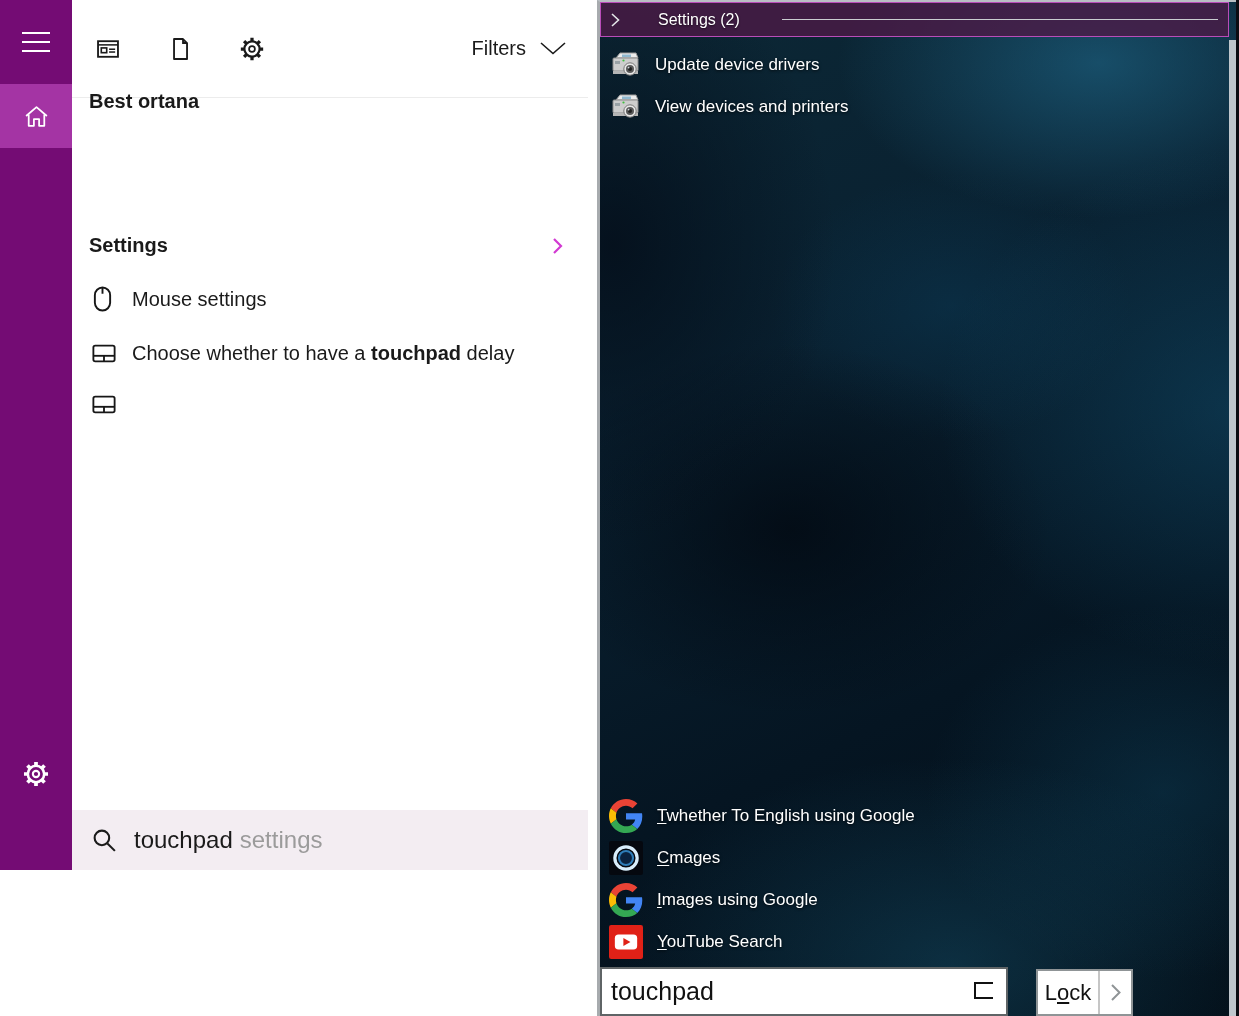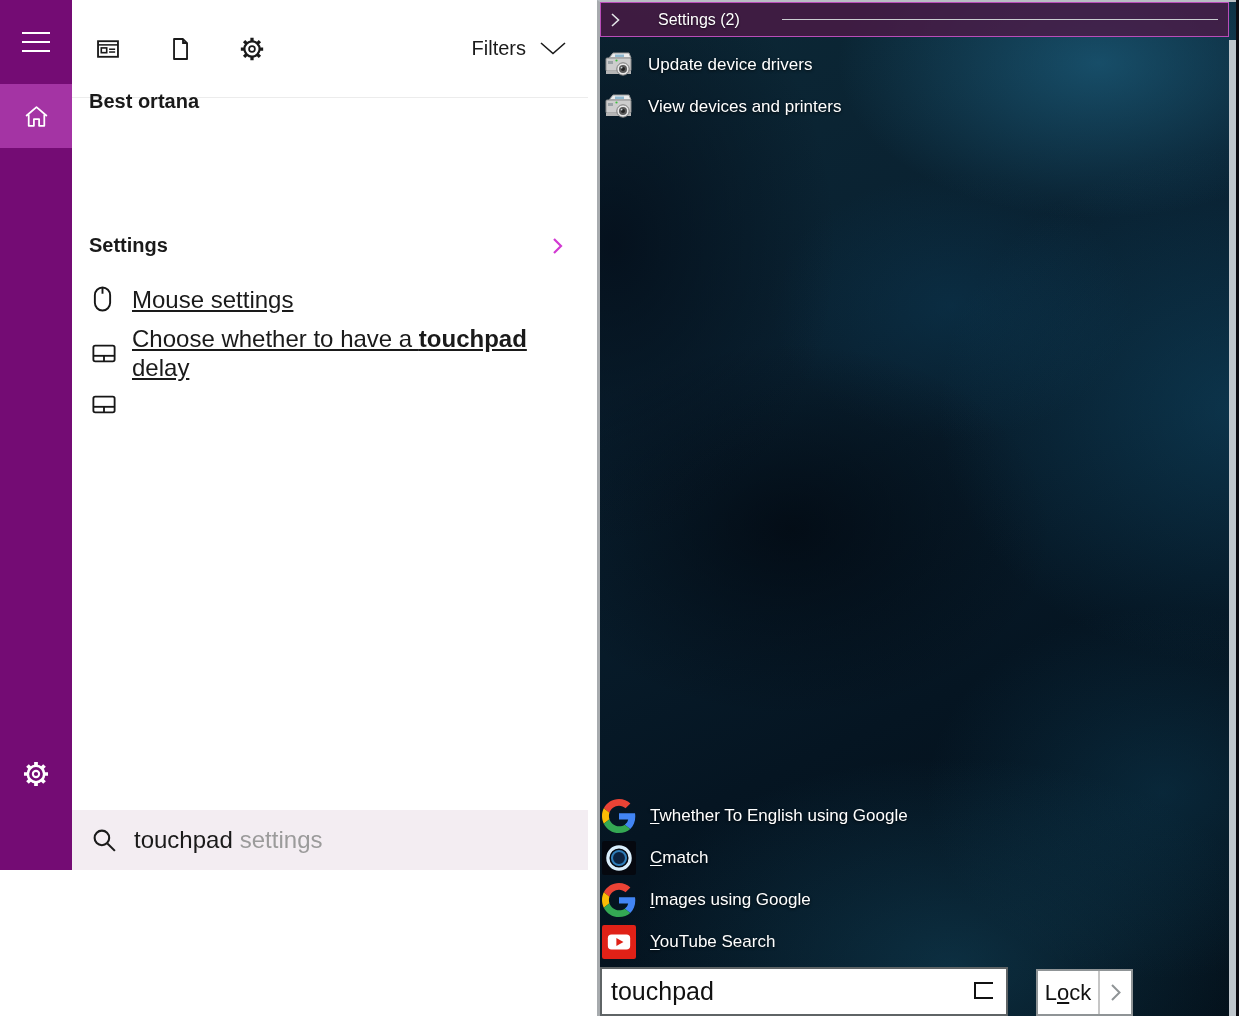--- a/index.html
+++ b/index.html
@@ -31,21 +31,21 @@
   .bm-title{position:absolute;left:84px;top:19px;font-size:22px;}
   .bm-title .b{font-weight:700;}
   .bm-sub{position:absolute;left:84px;top:51px;font-size:19px;color:#6e6e6e;}
 
   .settings-header{left:0;top:232px;width:516px;height:30px;cursor:pointer;}
   .settings-header .txt{position:absolute;left:17px;top:2px;font-size:20px;font-weight:700;}
   .settings-header .chev{position:absolute;right:23px;top:5px;width:14px;height:18px;color:var(--chevron_pink,#d23ad2);}
 
   .srow{left:20px;width:470px;display:flex;align-items:center;cursor:pointer;color:#1a1a1a;}
   .srow .ricon{flex:0 0 24px;width:24px;margin-right:16px;color:#171717;display:flex;}
-  .srow .rtxt{font-size:24px;line-height:29px;white-space:pre-line;text-decoration:underline;}
+  .srow .rtxt{font-size:20px;line-height:29px;white-space:pre-line;}
   .srow .rtxt b{font-weight:700;}
   .srow.r1{top:281px;height:36px;}
   .srow.r2{top:335px;height:36px;}
   .srow.r3{top:389px;height:64px;align-items:flex-start;}
   .srow.r3 .ricon{margin-top:5px;}
 
   .search-pill{left:0;top:810px;width:516px;height:60px;background:var(--search_bar_bg,#f3edf2);display:flex;align-items:center;padding-left:19px;box-sizing:border-box;cursor:text;}
   .search-pill .mag{width:27px;height:27px;color:#1a1a1a;flex:0 0 auto;}
   .search-pill .q{margin-left:16px;font-size:24px;color:#1a1a1a;}
   .search-pill .sg{margin-left:7px;font-size:24px;color:#9b9b9b;}
@@ -67,21 +67,21 @@
   .scrollbar{position:absolute;right:3px;top:40px;bottom:0;width:7px;background:#c0c7cd;cursor:pointer;}
   .black-edge{position:absolute;right:0;top:0;bottom:0;width:3px;background:#0c0c12;}
 
   .lheader{position:absolute;left:3px;right:10px;top:2px;height:35px;box-sizing:border-box;
     background:rgba(77,25,70,0.78);border:1px solid var(--header_overlay_border,#b94db9);
     display:flex;align-items:center;padding:0 10px 0 9px;color:#fff;cursor:pointer;gap:28px;}
   .lheader .hchev{width:11px;height:16px;color:#e4e7e9;flex:0 0 auto;}
   .lheader .hlabel{margin-left:9px;font-size:16px;text-shadow:0 1px 2px rgba(0,0,0,.55);}
   .lheader .hline{flex:1;border-top:1px solid #c9cdd0;margin-left:14px;}
 
-  .lrow{display:flex;align-items:center;height:42px;padding-left:2px;gap:14px;color:#fff;font-size:17px;cursor:pointer;text-shadow:0 1px 3px rgba(0,0,0,.75);}
+  .lrow{display:flex;align-items:center;height:42px;padding-left:9px;gap:14px;color:#fff;font-size:17px;cursor:pointer;text-shadow:0 1px 3px rgba(0,0,0,.75);}
   .lresults{position:absolute;left:3px;top:44px;right:14px;}
   .lactions{position:absolute;left:3px;bottom:53px;right:14px;}
   .lrow .licon{flex:0 0 auto;display:flex;}
   .accel{text-decoration:underline;text-underline-offset:2px;}
 
   .cmd-input{position:absolute;left:3px;bottom:0;width:408px;height:49px;background:#fff;
     border:2px solid #5f6466;box-sizing:border-box;display:flex;align-items:center;padding-left:9px;}
   .cmd-input input{border:none;outline:none;font-family:"Liberation Sans",sans-serif;font-size:25px;color:#111;width:330px;background:transparent;padding:0;}
   .box-glyph{position:absolute;right:13px;top:13px;width:19px;height:17px;border:2px solid #111;border-right:none;box-sizing:border-box;}
 
@@ -275,21 +275,21 @@
       <span><span class="accel">T</span><span>whether To English using Google</span></span>
     </div>
     <div class="lrow">
       <span class="licon">
         <svg width="34" height="34" viewBox="0 0 32 32">
           <rect width="32" height="32" rx="2" fill="#05080f"></rect>
           <circle cx="16" cy="16" r="10.5" fill="none" stroke="var(--cortana_ring,#d9eefc)" stroke-width="3"></circle>
           <circle cx="16" cy="16" r="6.6" fill="#0a2240" stroke="#2e7cb8" stroke-width="2"></circle>
         </svg>
       </span>
-      <span><span class="accel">C</span><span>match</span></span>
+      <span><span class="accel">C</span><span>mages</span></span>
     </div>
     <div class="lrow">
       <span class="licon">
         <svg width="34" height="34" viewBox="0 0 48 48">
           <path fill="var(--google_red,#EA4335)" d="M24 9.5c3.54 0 6.71 1.22 9.21 3.6l6.85-6.85C35.9 2.38 30.47 0 24 0 14.62 0 6.51 5.38 2.56 13.22l7.98 6.19C12.43 13.72 17.74 9.5 24 9.5z"></path>
           <path fill="var(--google_blue,#4285F4)" d="M46.98 24.55c0-1.57-.15-3.09-.38-4.55H24v9.02h12.94c-.58 2.96-2.26 5.48-4.78 7.18l7.73 6c4.51-4.18 7.09-10.36 7.09-17.65z"></path>
           <path fill="var(--google_yellow,#FBBC05)" d="M10.53 28.59c-.48-1.45-.76-2.99-.76-4.59s.27-3.14.76-4.59l-7.98-6.19C.92 16.46 0 20.12 0 24c0 3.88.92 7.54 2.56 10.78l7.97-6.19z"></path>
           <path fill="var(--google_green,#34A853)" d="M24 48c6.48 0 11.93-2.13 15.89-5.81l-7.73-6c-2.15 1.45-4.92 2.3-8.16 2.3-6.26 0-11.57-4.22-13.47-9.91l-7.98 6.19C6.51 42.62 14.62 48 24 48z"></path>
         </svg>
       </span>

